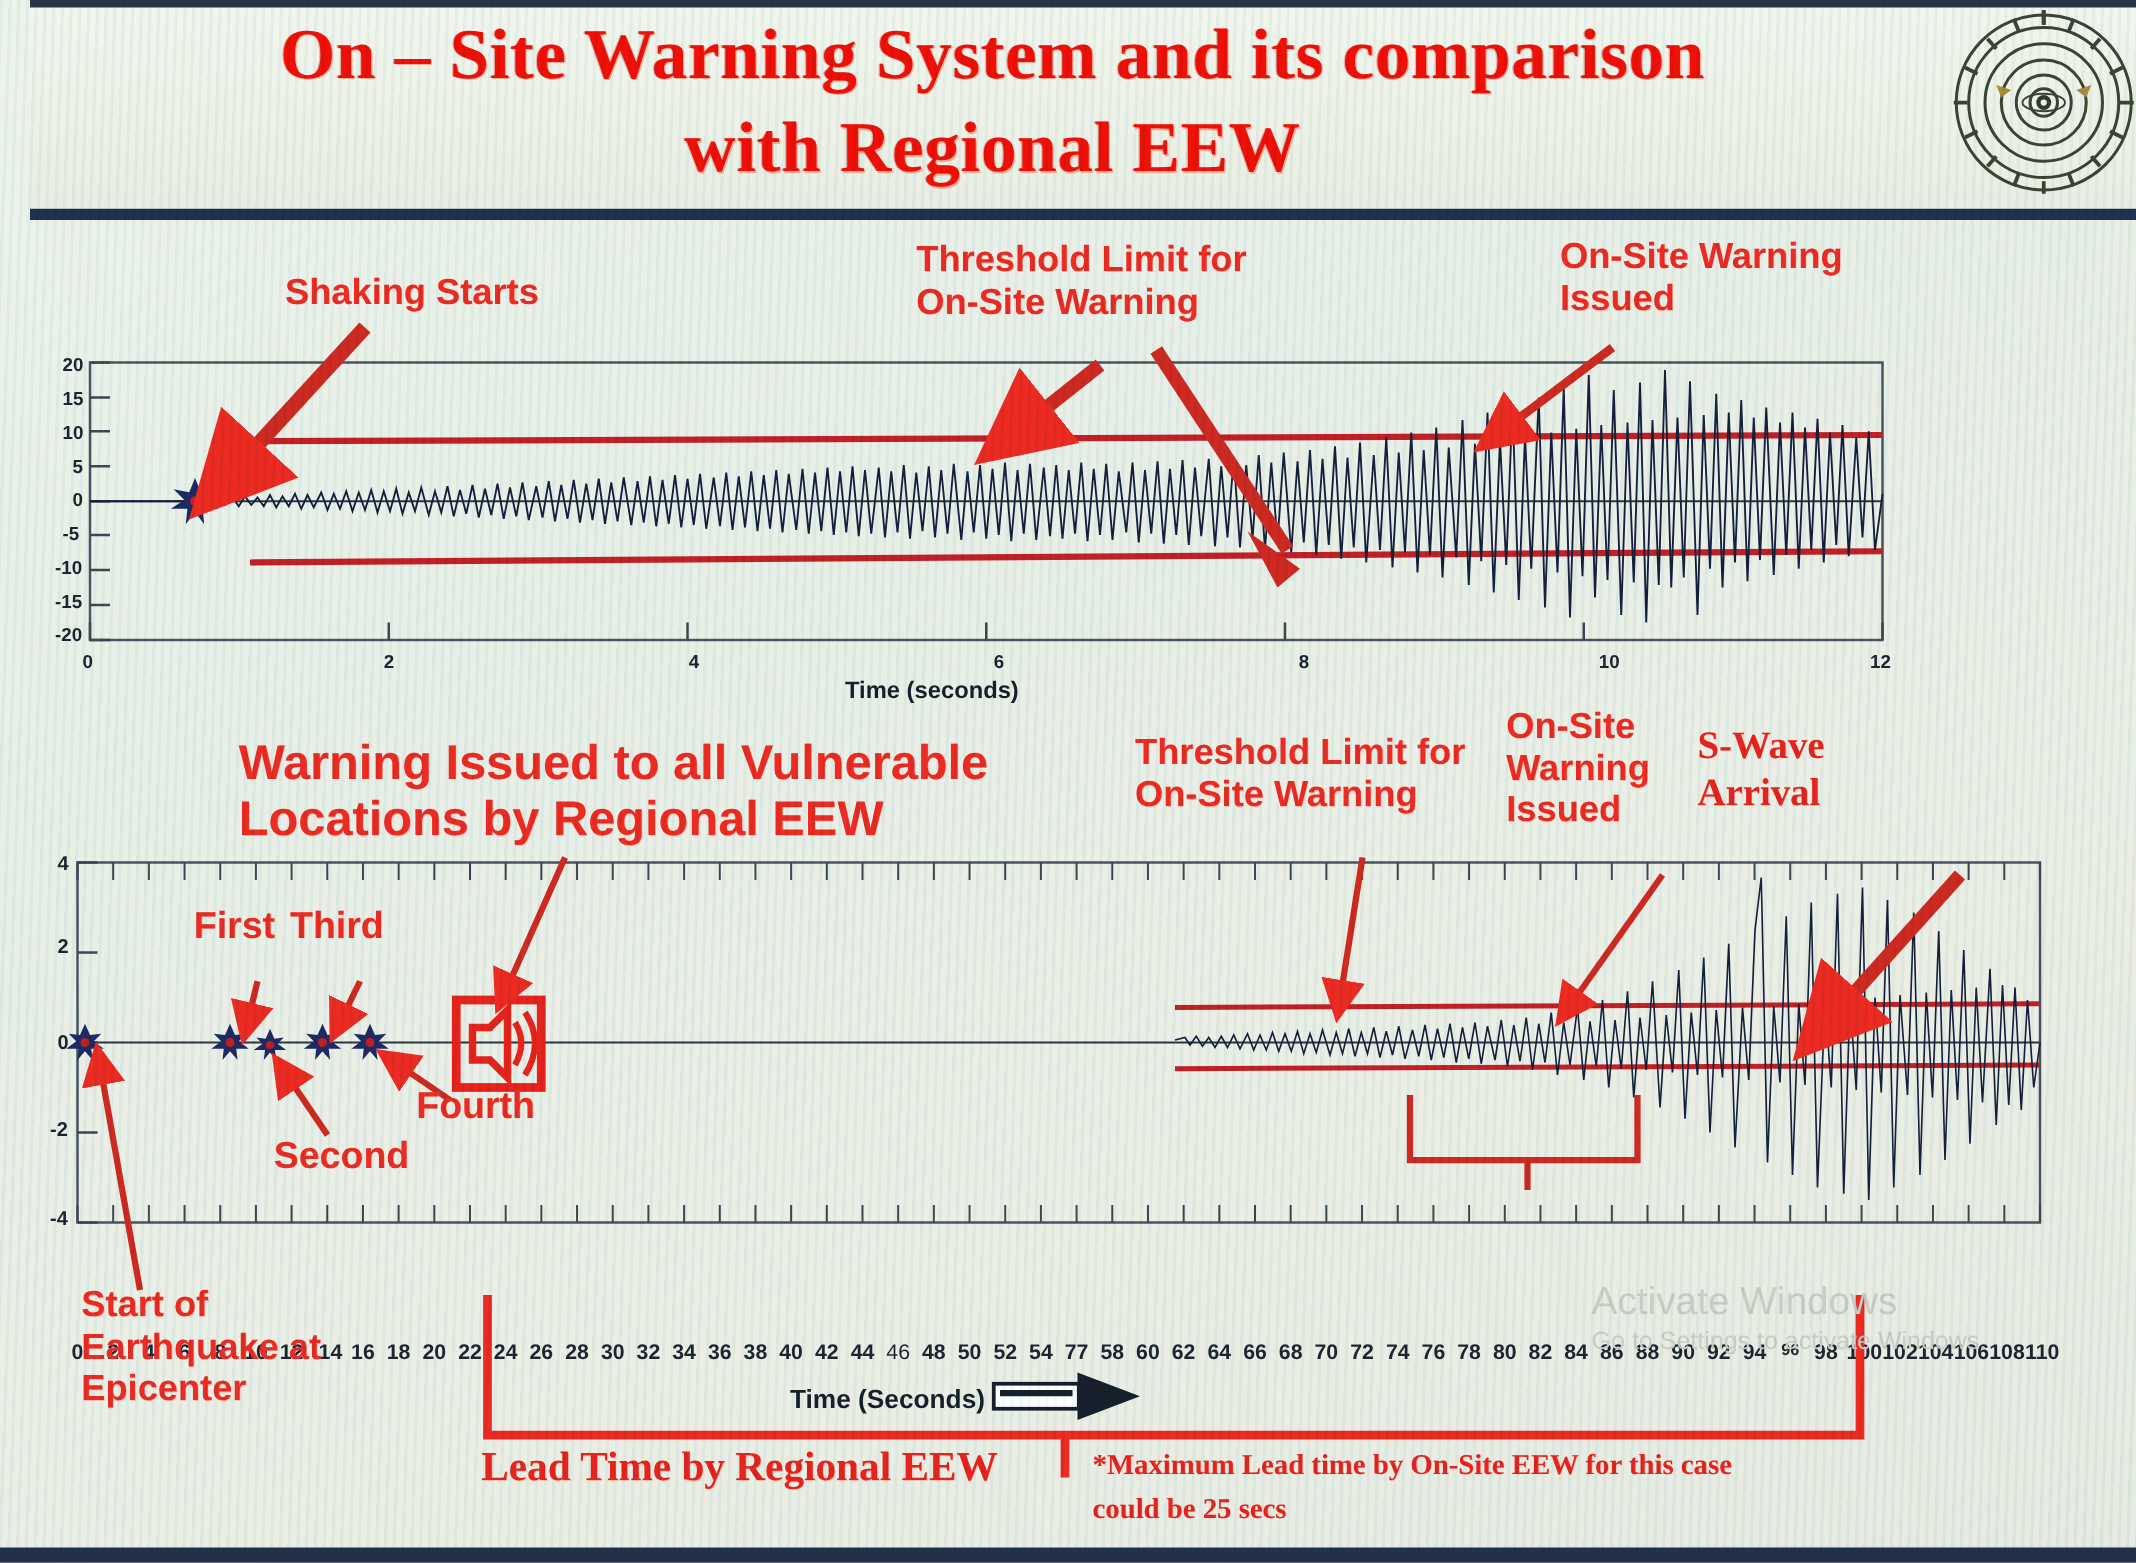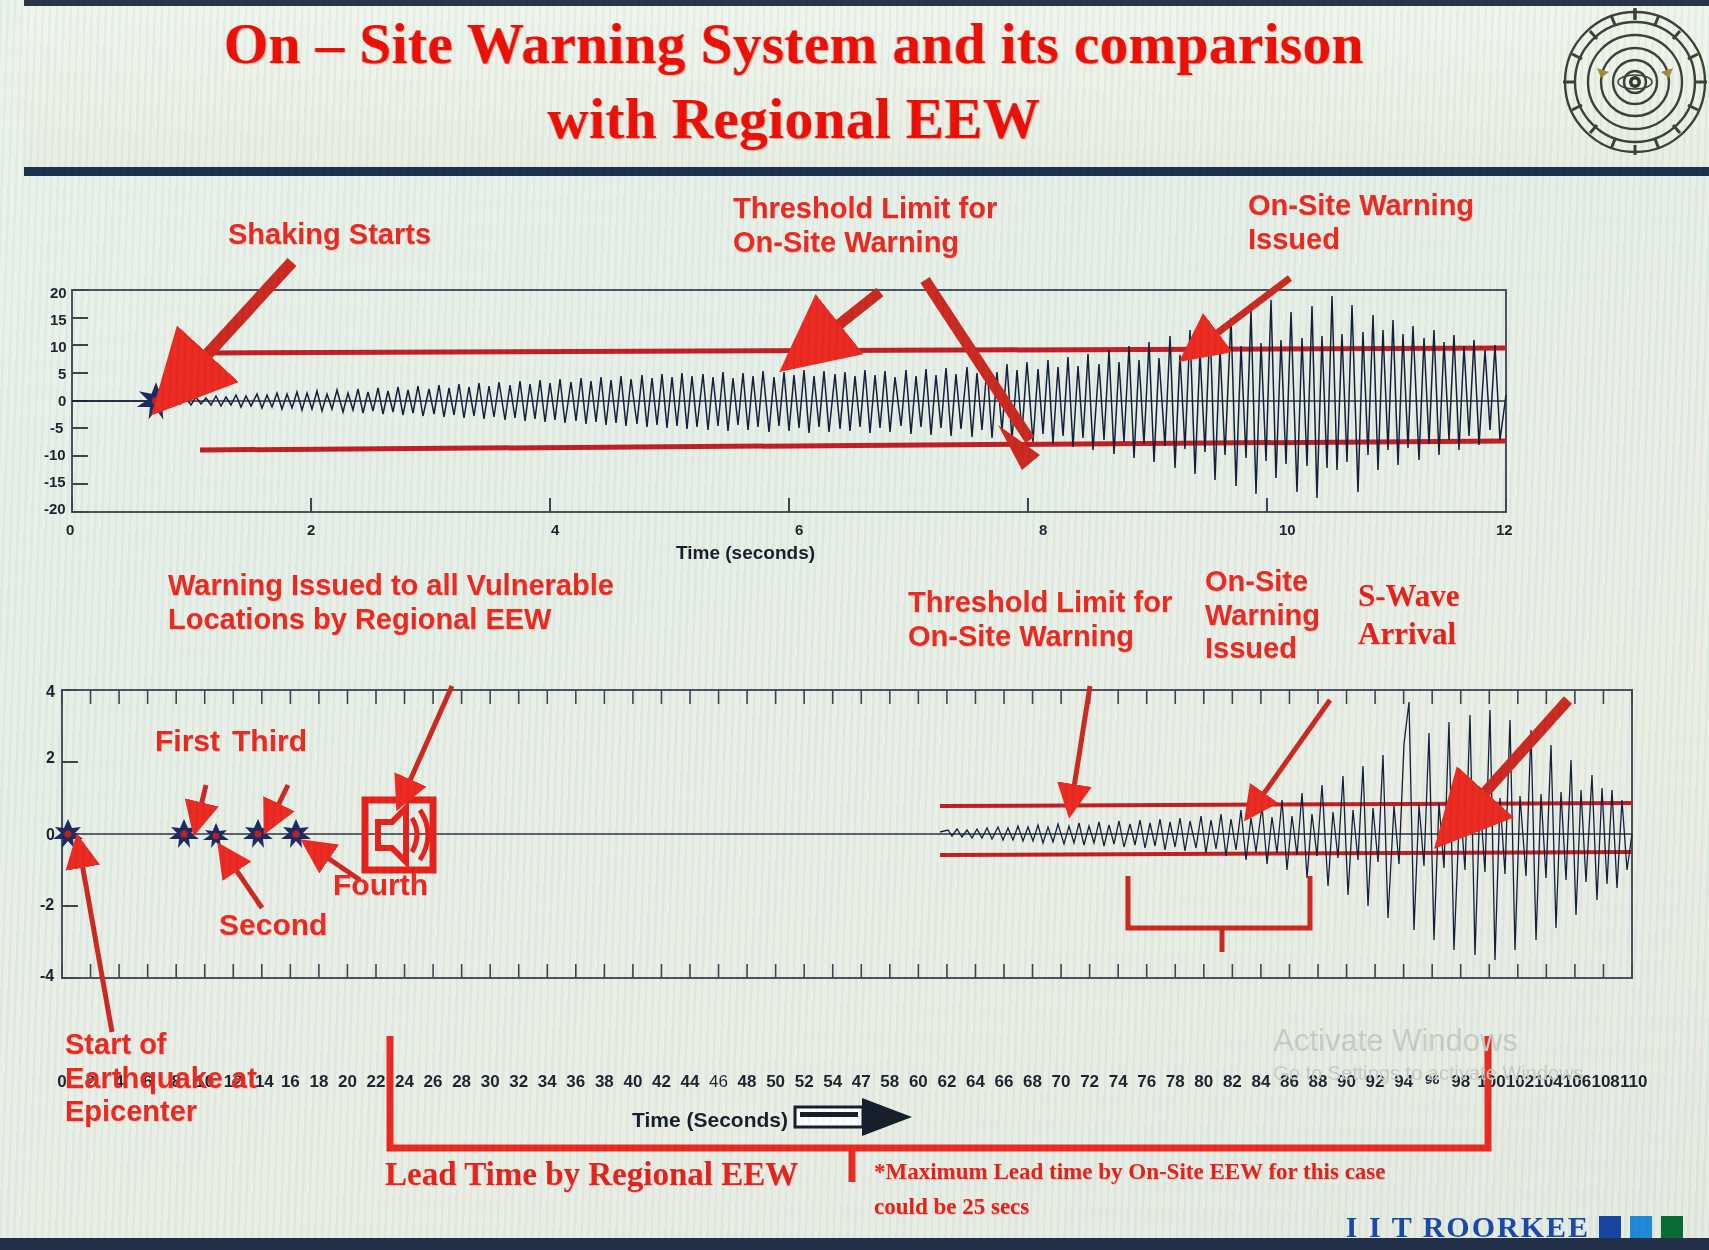--- a/index.html
+++ b/index.html
@@ -196,21 +196,21 @@
         <div class="tick-lbl" style="position: absolute; left: 563.818px; top: 0px; width: 24px; text-align: center; font-size: 17px; font-weight: 700;">36</div>
         <div class="tick-lbl" style="position: absolute; left: 592.364px; top: 0px; width: 24px; text-align: center; font-size: 17px; font-weight: 700;">38</div>
         <div class="tick-lbl" style="position: absolute; left: 620.909px; top: 0px; width: 24px; text-align: center; font-size: 17px; font-weight: 700;">40</div>
         <div class="tick-lbl" style="position: absolute; left: 649.455px; top: 0px; width: 24px; text-align: center; font-size: 17px; font-weight: 700;">42</div>
         <div class="tick-lbl" style="position: absolute; left: 678px; top: 0px; width: 24px; text-align: center; font-size: 17px; font-weight: 700;">44</div>
         <div class="tick-lbl" style="position: absolute; left: 706.545px; top: 0px; width: 24px; text-align: center; font-size: 17px; font-weight: 400;">46</div>
         <div class="tick-lbl" style="position: absolute; left: 735.091px; top: 0px; width: 24px; text-align: center; font-size: 17px; font-weight: 700;">48</div>
         <div class="tick-lbl" style="position: absolute; left: 763.636px; top: 0px; width: 24px; text-align: center; font-size: 17px; font-weight: 700;">50</div>
         <div class="tick-lbl" style="position: absolute; left: 792.182px; top: 0px; width: 24px; text-align: center; font-size: 17px; font-weight: 700;">52</div>
         <div class="tick-lbl" style="position: absolute; left: 820.727px; top: 0px; width: 24px; text-align: center; font-size: 17px; font-weight: 700;">54</div>
-        <div class="tick-lbl" style="position: absolute; left: 849.273px; top: 0px; width: 24px; text-align: center; font-size: 17px; font-weight: 700;">47</div>
+        <div class="tick-lbl" style="position: absolute; left: 849.273px; top: 0px; width: 24px; text-align: center; font-size: 17px; font-weight: 700;">77</div>
         <div class="tick-lbl" style="position: absolute; left: 877.818px; top: 0px; width: 24px; text-align: center; font-size: 17px; font-weight: 700;">58</div>
         <div class="tick-lbl" style="position: absolute; left: 906.364px; top: 0px; width: 24px; text-align: center; font-size: 17px; font-weight: 700;">60</div>
         <div class="tick-lbl" style="position: absolute; left: 934.909px; top: 0px; width: 24px; text-align: center; font-size: 17px; font-weight: 700;">62</div>
         <div class="tick-lbl" style="position: absolute; left: 963.455px; top: 0px; width: 24px; text-align: center; font-size: 17px; font-weight: 700;">64</div>
         <div class="tick-lbl" style="position: absolute; left: 992px; top: 0px; width: 24px; text-align: center; font-size: 17px; font-weight: 700;">66</div>
         <div class="tick-lbl" style="position: absolute; left: 1020.55px; top: 0px; width: 24px; text-align: center; font-size: 17px; font-weight: 700;">68</div>
         <div class="tick-lbl" style="position: absolute; left: 1049.09px; top: 0px; width: 24px; text-align: center; font-size: 17px; font-weight: 700;">70</div>
         <div class="tick-lbl" style="position: absolute; left: 1077.64px; top: 0px; width: 24px; text-align: center; font-size: 17px; font-weight: 700;">72</div>
         <div class="tick-lbl" style="position: absolute; left: 1106.18px; top: 0px; width: 24px; text-align: center; font-size: 17px; font-weight: 700;">74</div>
         <div class="tick-lbl" style="position: absolute; left: 1134.73px; top: 0px; width: 24px; text-align: center; font-size: 17px; font-weight: 700;">76</div>
@@ -472,21 +472,21 @@
   </svg>
 
   <div class="ann" style="left:228px; top:218px; font-size:29px;">Shaking Starts</div>
 
   <div class="ann" style="left:733px; top:192px; font-size:29px;">Threshold Limit for
 On-Site Warning</div>
 
   <div class="ann" style="left:1248px; top:189px; font-size:29px;">On-Site Warning
 Issued</div>
 
-  <div class="ann" style="left:168px; top:569px; font-size:29px;">Warning Issued to all Vulnerable
+  <div class="ann" style="left:168px; top:588px; font-size:39px;padding-left:23px;">Warning Issued to all Vulnerable
 Locations by Regional EEW</div>
 
   <div class="ann" style="left:908px; top:586px; font-size:29px;">Threshold Limit for
 On-Site Warning</div>
 
   <div class="ann" style="left:1205px; top:565px; font-size:29px;">On-Site
 Warning
 Issued</div>
 
   <div class="ann serif" style="left:1358px; top:577px; font-size:31px; line-height:1.22;">S-Wave
@@ -508,21 +508,15 @@
   <div class="ann serif" style="left:385px; top:1155px; font-size:33px;">Lead Time by Regional EEW</div>
 
   <div class="ann serif" style="left:874px; top:1155px; font-size:23px; line-height:1.5;">*Maximum Lead time by On-Site EEW for this case
 could be 25 secs</div>
 
   <div id="watermark">
     <div>Activate Windows</div>
     <div class="w2">Go to Settings to activate Windows.</div>
   </div>
 
-  <div id="footer-brand">
-    <span>I I T ROORKEE</span>
-    <span class="sq" style="background:#1745a0"></span>
-    <span class="sq" style="background:#1f8ad8"></span>
-    <span class="sq" style="background:#0a6b34"></span>
-  </div>
 
   <div id="bottombar"></div>
 </div>
 
 </body></html>

